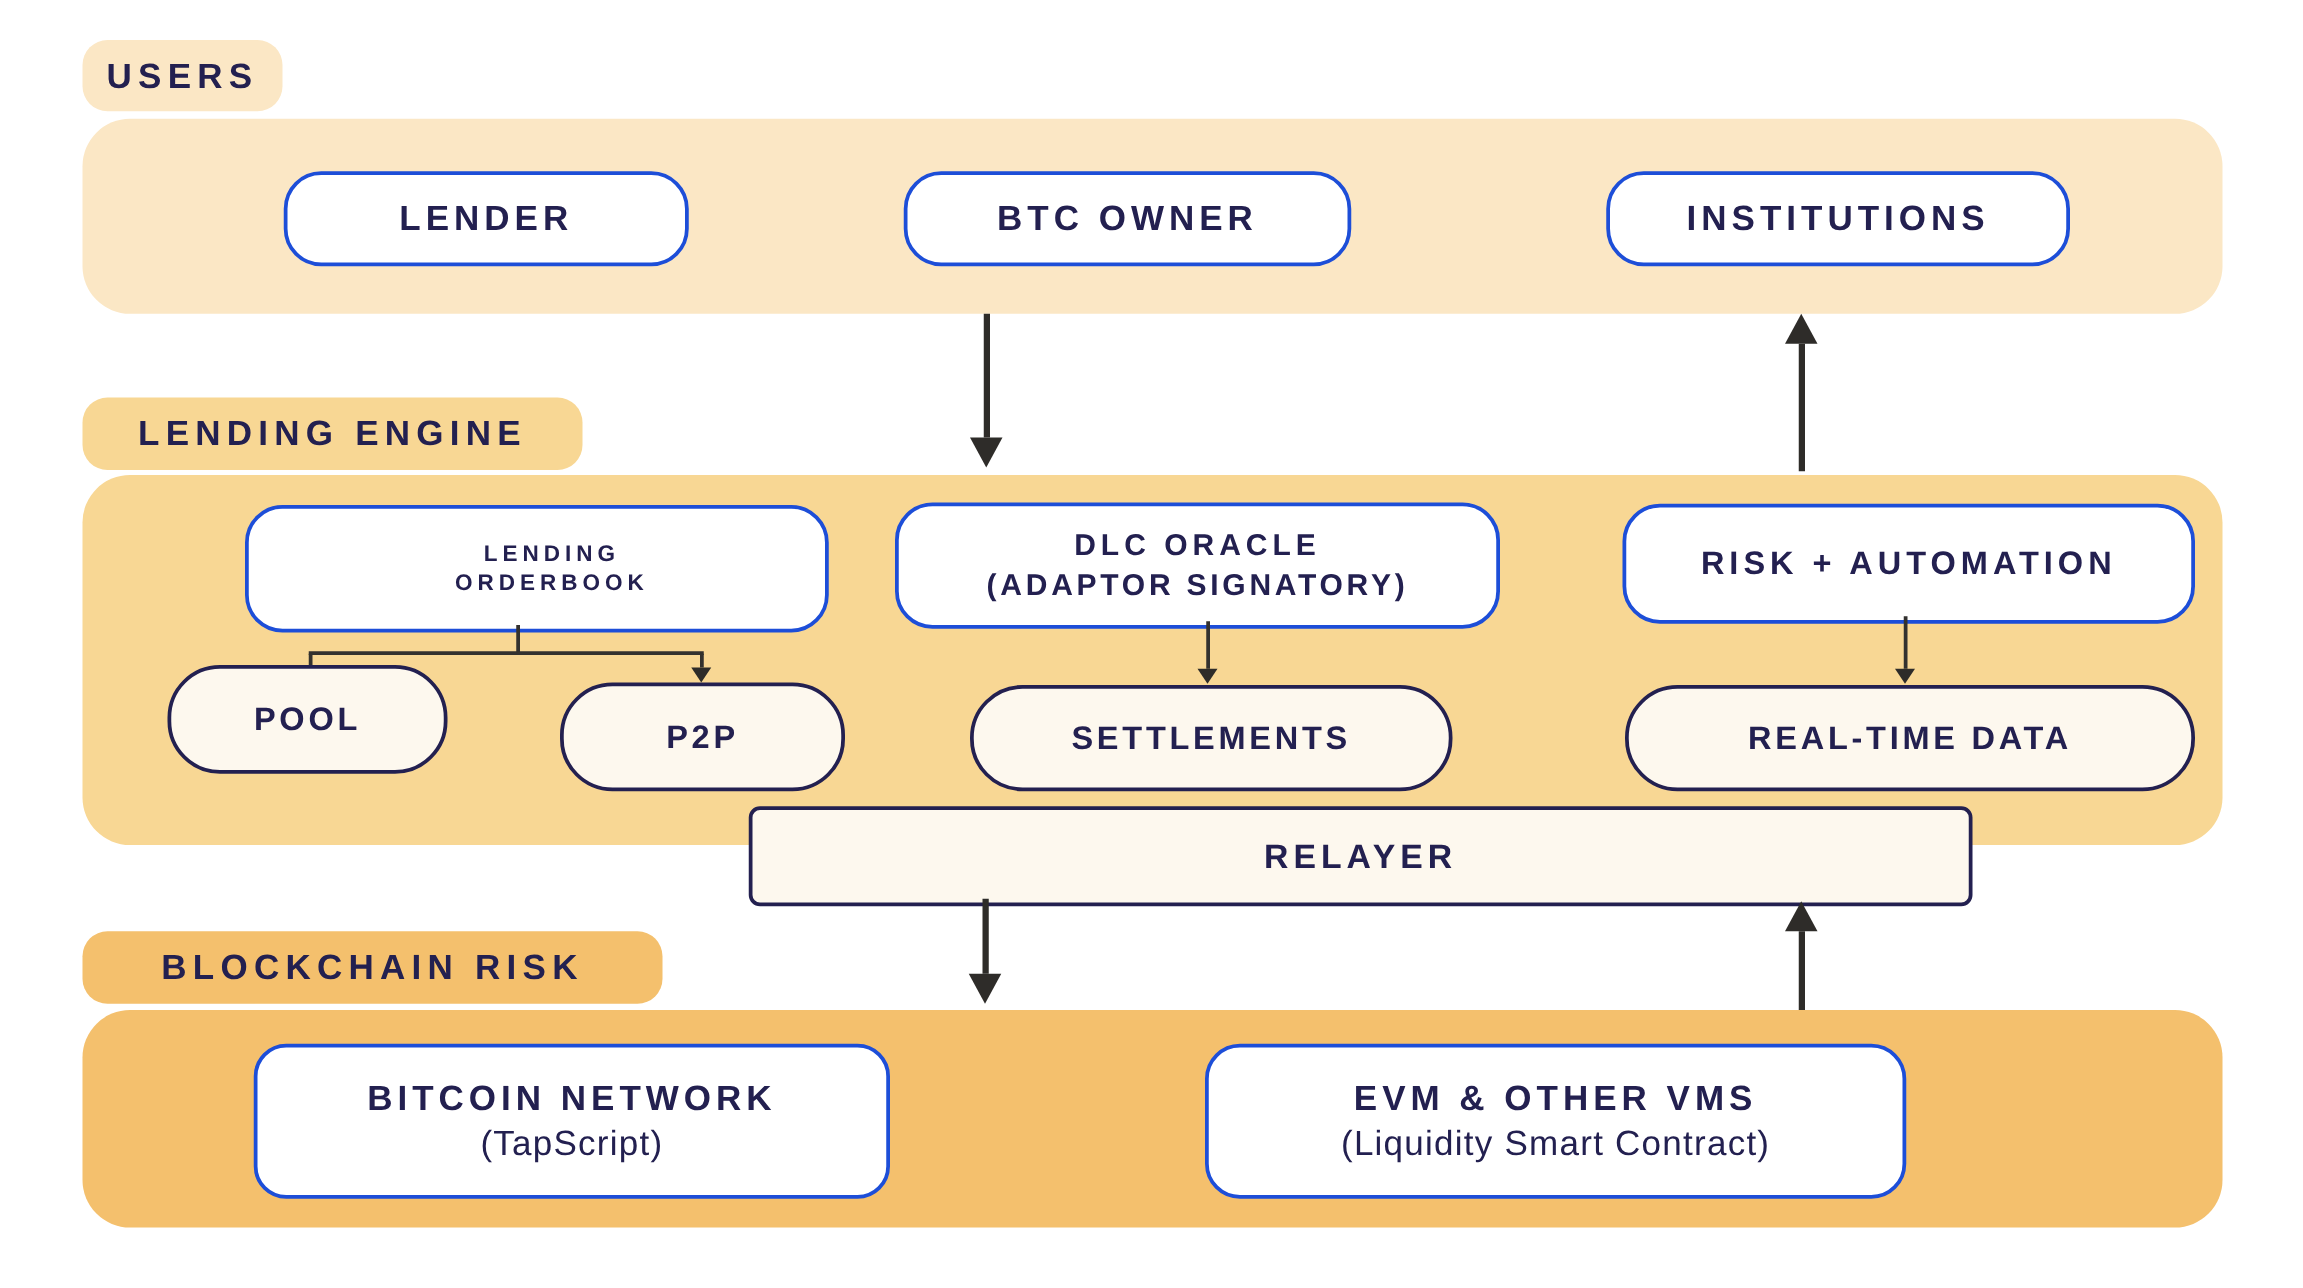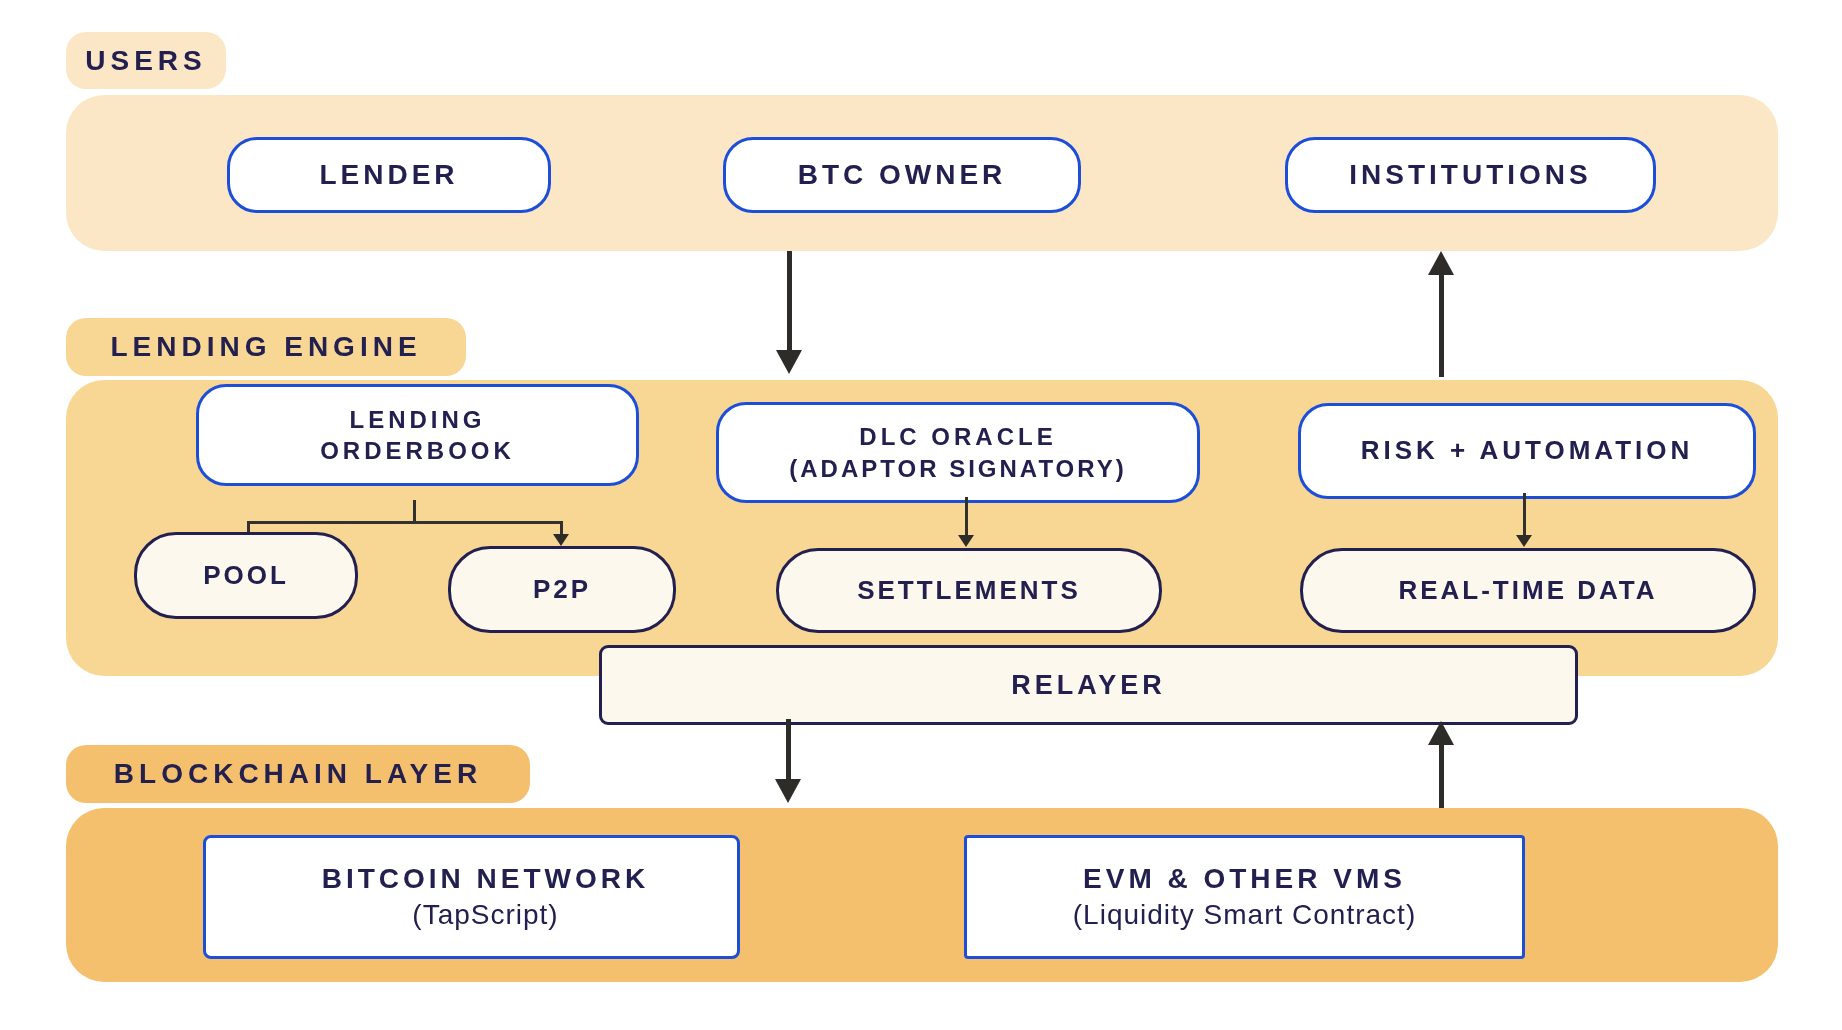--- a/index.html
+++ b/index.html
@@ -25,27 +25,27 @@
   
   .node{
     position:absolute;background:#ffffff;border:3px solid #1d4ed8;border-radius:30px;
     display:flex;flex-direction:column;align-items:center;justify-content:center;
     font-weight:700;font-size:28px;letter-spacing:4px;text-align:center;line-height:1.3;
   }
   #lender-box{left:227px;top:137px;width:318px;height:70px;}
   #btcowner-box{left:723px;top:137px;width:352px;height:70px;}
   #institutions-box{left:1285px;top:137px;width:365px;height:70px;}
 
-  #orderbook-box{left:196px;top:384px;width:437px;height:96px;font-size:24px;}
+  #orderbook-box{left:196px;top:404px;width:437px;height:96px;font-size:18px;padding-left:24px;}
   #dlc-box{left:716px;top:402px;width:478px;height:95px;font-size:24px;}
   #dlc-box .sub{font-weight:600;letter-spacing:3px;}
   #risk-box{left:1298px;top:403px;width:452px;height:90px;font-size:26px;}
 
-  #bitcoin-box{left:203px;top:835px;width:503px;height:118px;border-radius:8px;font-size:28px;padding-left:28px;}
-  #evm-box{left:964px;top:835px;width:555px;height:118px;border-radius:4px;font-size:28px;}
+  #bitcoin-box{left:203px;top:835px;width:503px;height:118px;border-radius:26px;font-size:28px;}
+  #evm-box{left:964px;top:835px;width:555px;height:118px;border-radius:28px;font-size:28px;}
   .plain{font-weight:400;letter-spacing:1px;font-size:28px;}
 
   
   .pill{
     position:absolute;background:#FDF8EE;border:3px solid #232050;border-radius:42px;
     display:flex;align-items:center;justify-content:center;
     font-weight:700;font-size:26px;letter-spacing:3px;color:#232050;
   }
   #pool-pill{left:134px;top:532px;width:218px;height:81px;}
   #p2p-pill{left:448px;top:546px;width:222px;height:81px;}
@@ -79,21 +79,21 @@
 <body>
 
 <div id="stage">
 
   <div class="band" id="users-band"></div>
   <div class="band" id="lending-band"></div>
   <div class="band" id="blockchain-band"></div>
 
   <div class="section-label" id="users-label">USERS</div>
   <div class="section-label" id="lending-label">LENDING ENGINE</div>
-  <div class="section-label" id="blockchain-label">BLOCKCHAIN LAYER</div>
+  <div class="section-label" id="blockchain-label">BLOCKCHAIN RISK</div>
 
   <div class="node" id="lender-box">LENDER</div>
   <div class="node" id="btcowner-box">BTC OWNER</div>
   <div class="node" id="institutions-box">INSTITUTIONS</div>
 
   <div class="varrow" id="arrow-btc-down">
     <div class="shaft"></div>
     <div class="head-down"></div>
   </div>
   <div class="varrow" id="arrow-inst-up">

